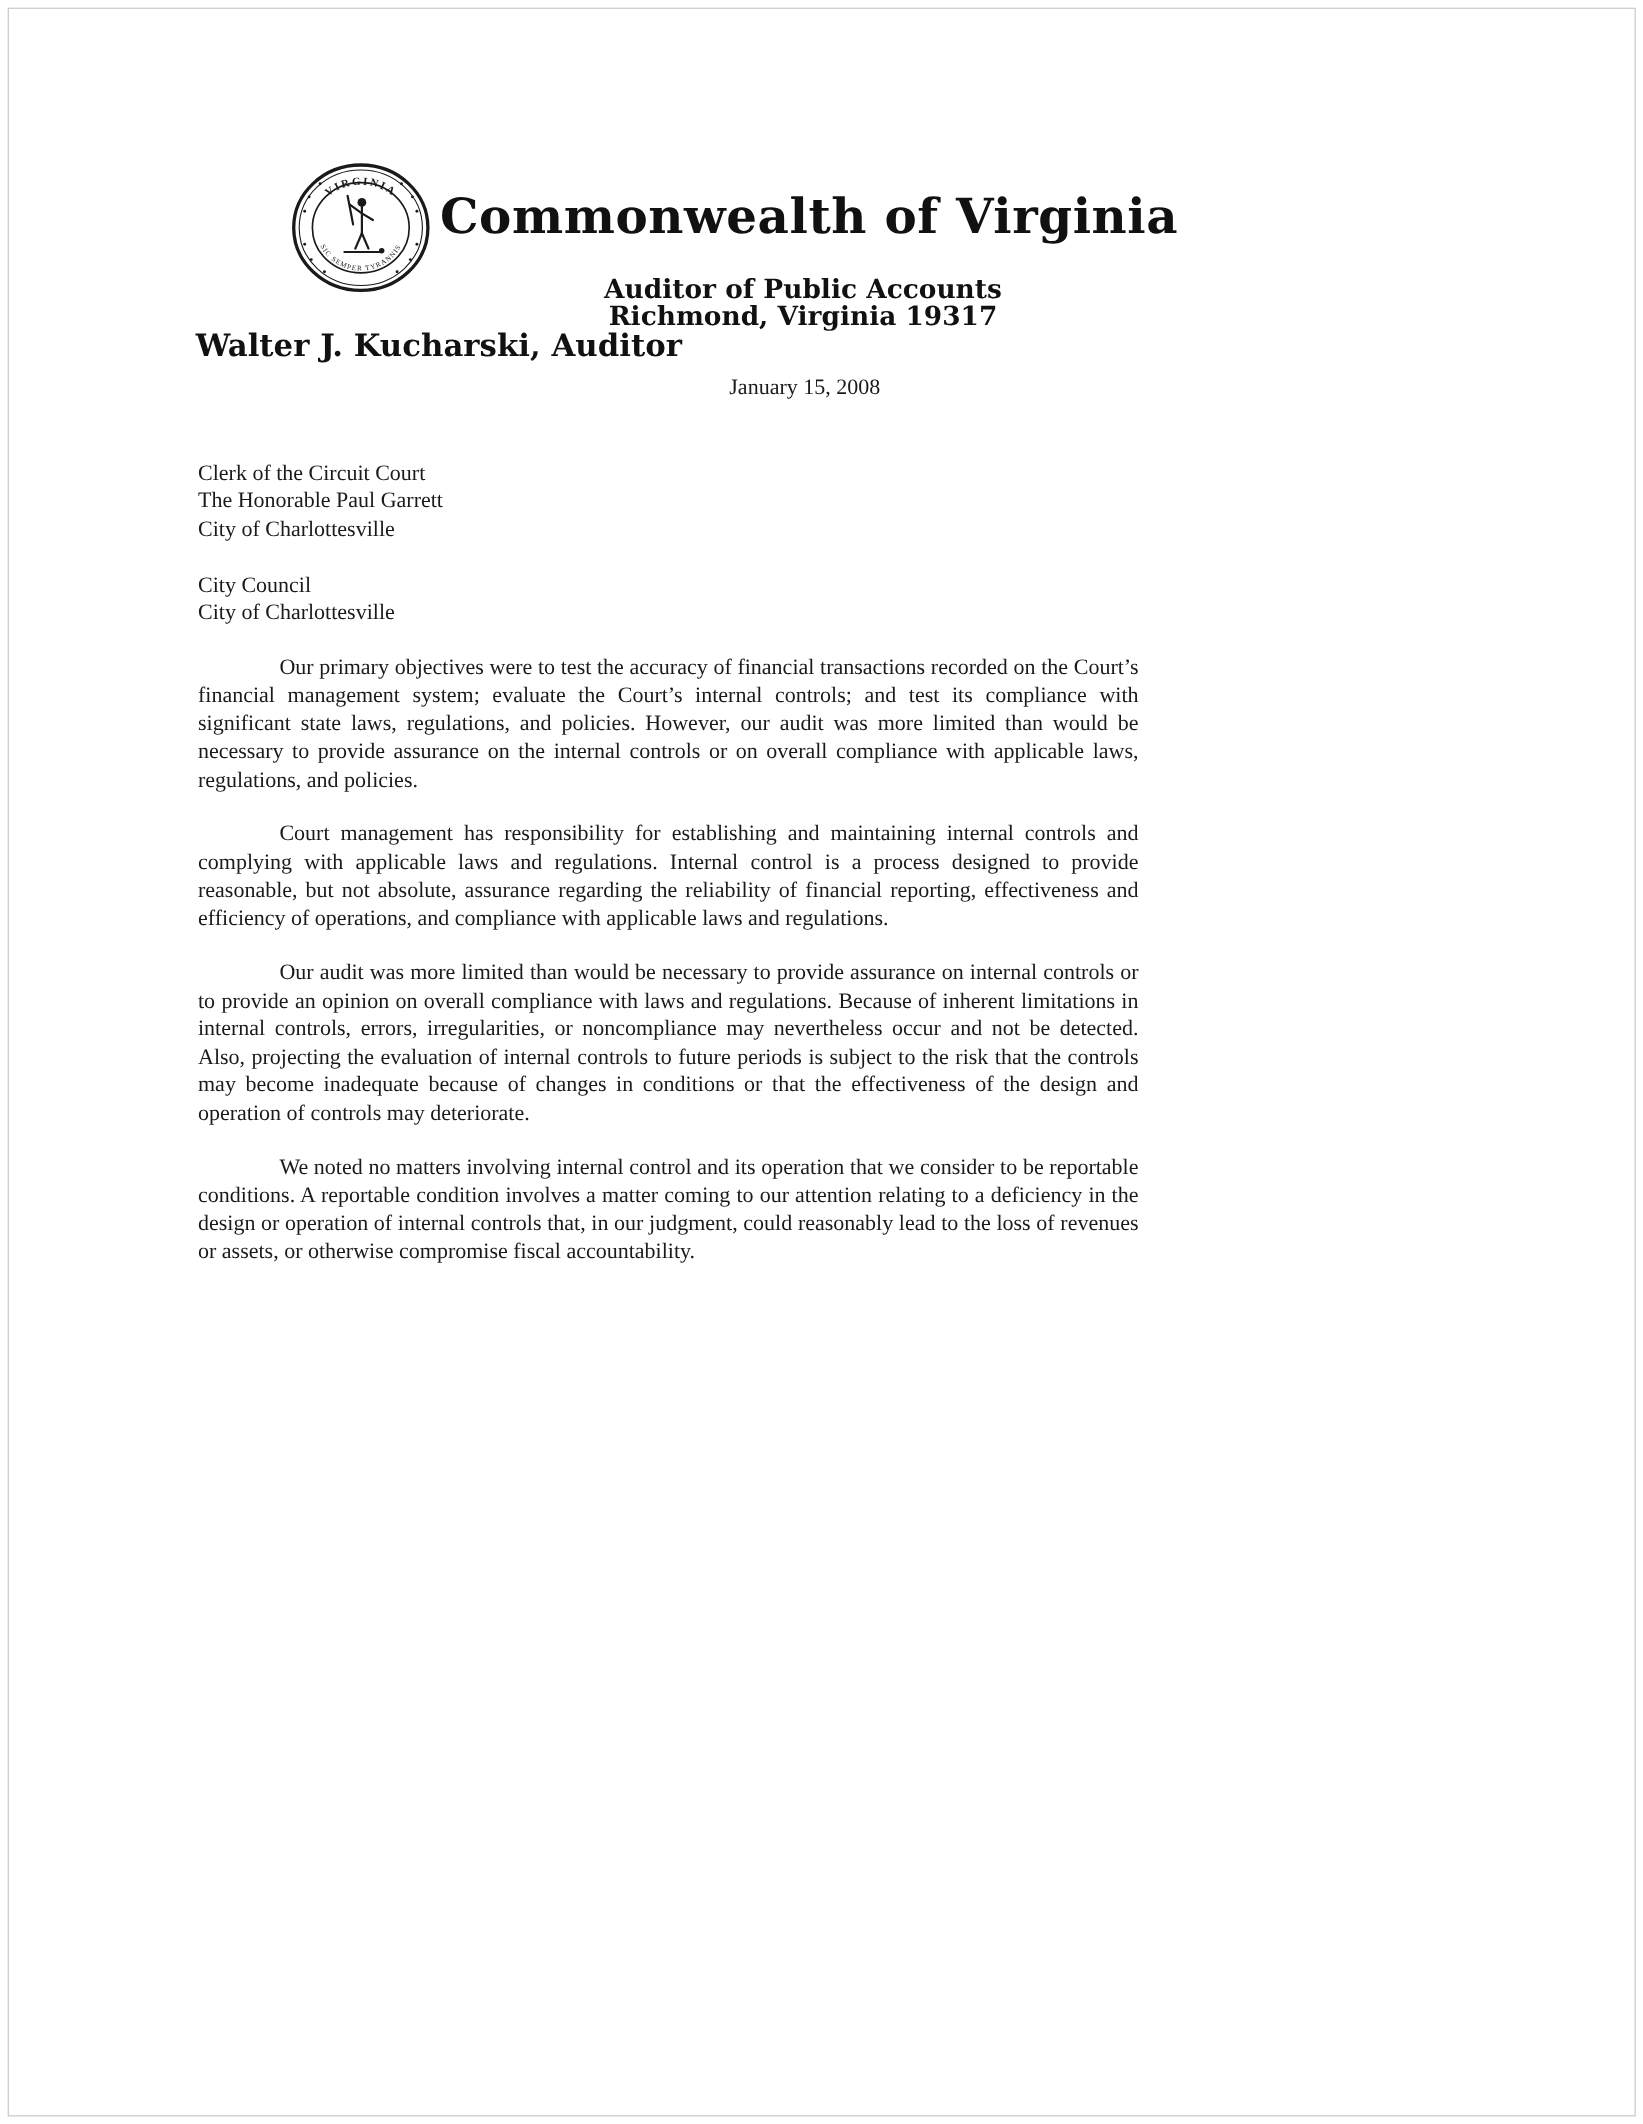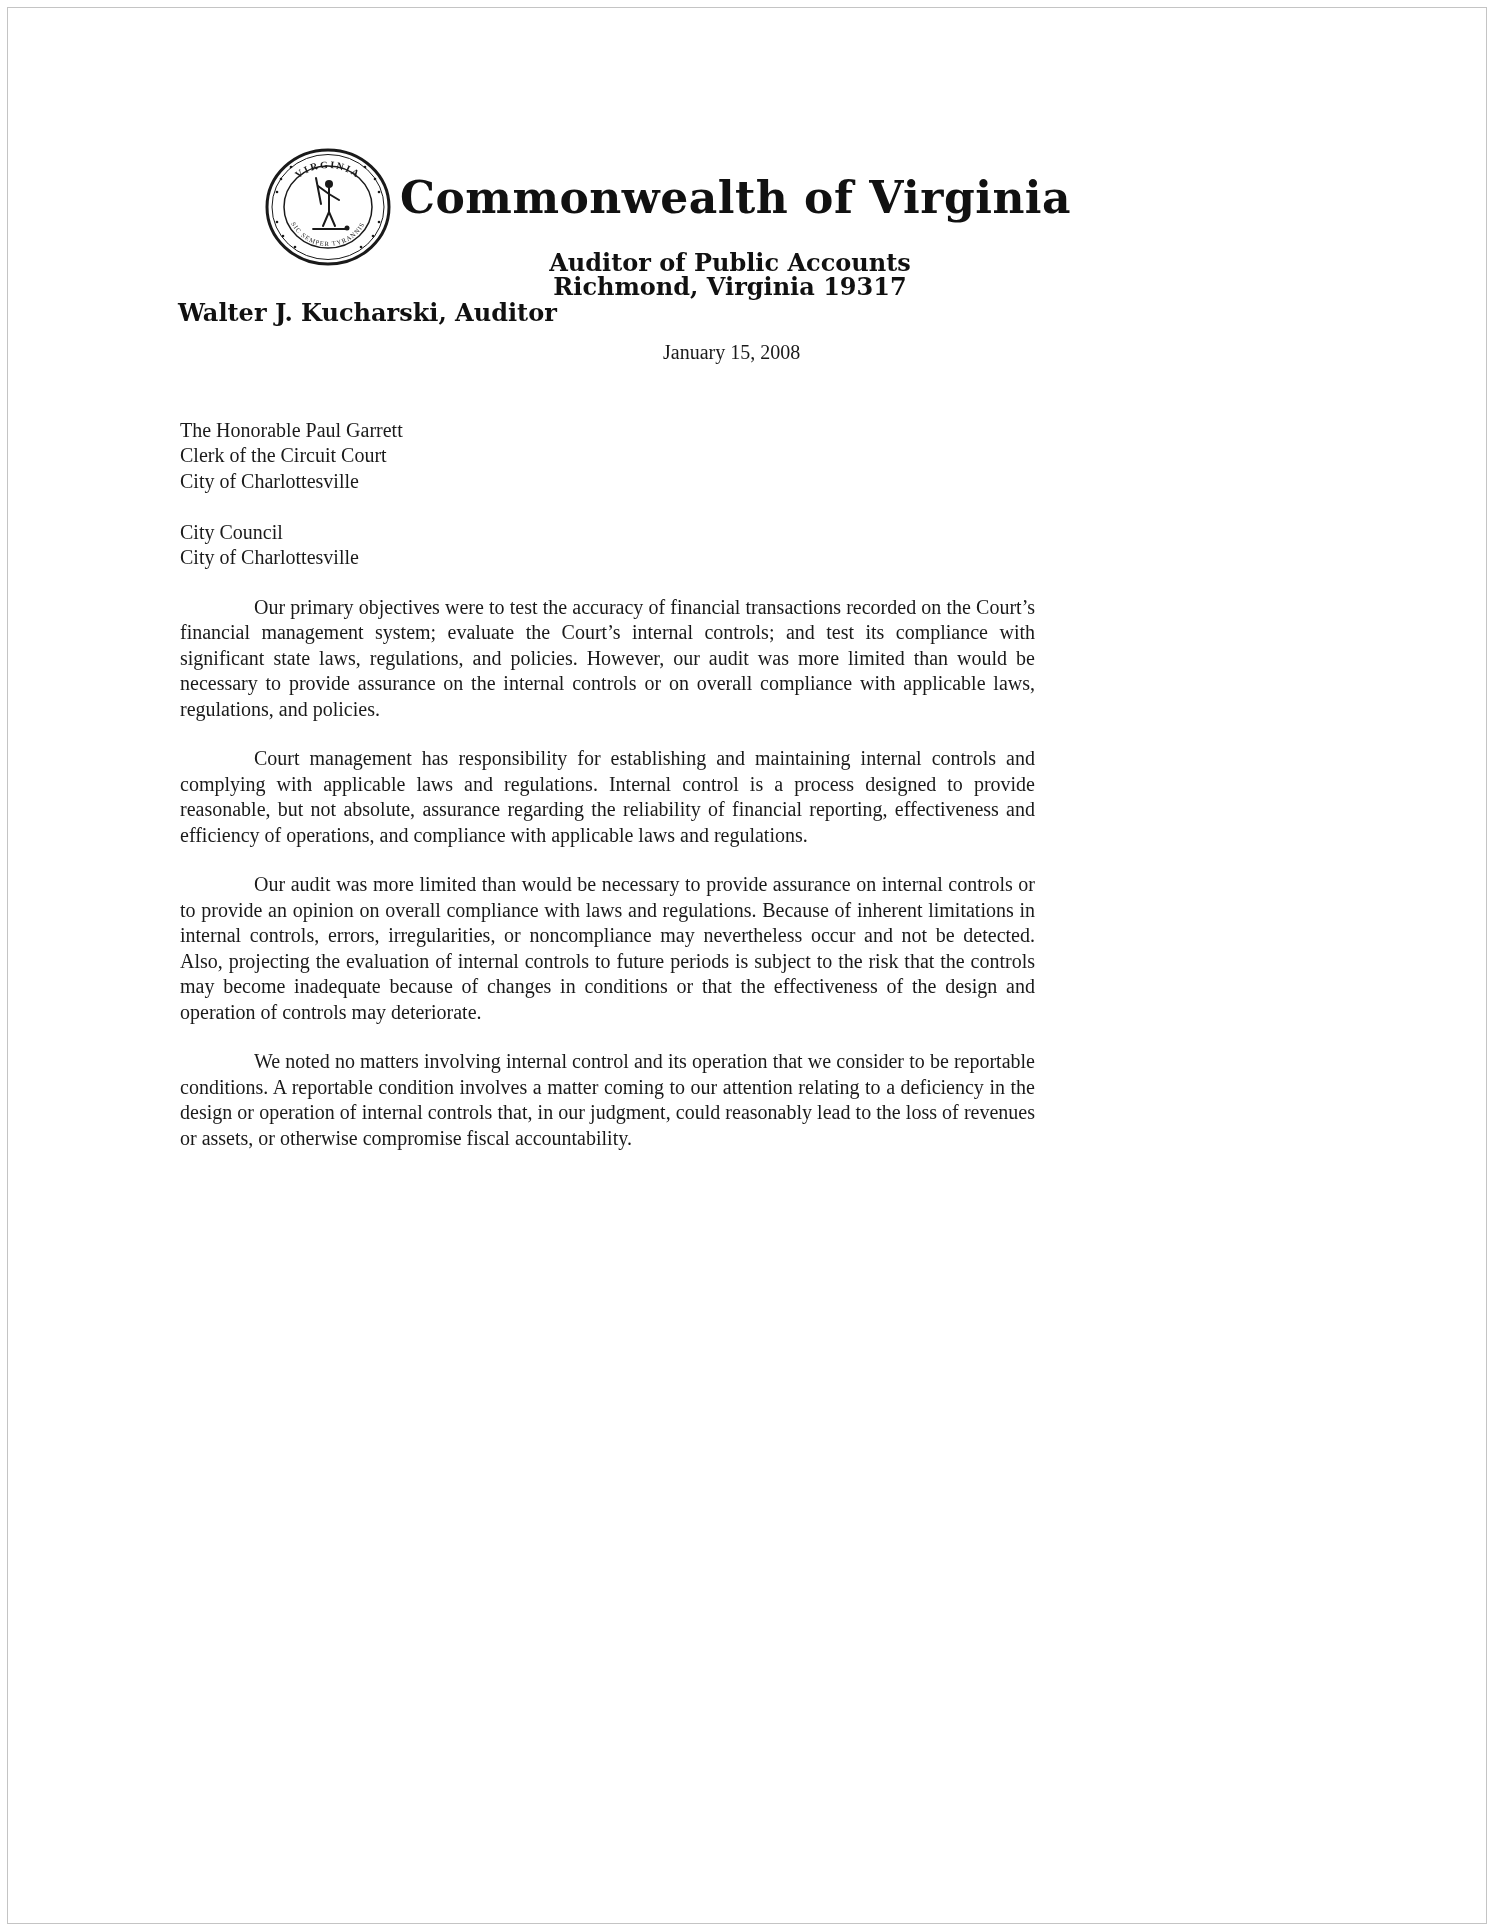--- a/index.html
+++ b/index.html
@@ -62,21 +62,21 @@
     color: #111;
   }
   .lh-auditor {
     position: absolute;
     left: 178px;
     top: 298px;
     width: 302px;
     text-align: center;
     font-family: "DejaVu Serif", serif;
     font-weight: bold;
-    font-size: 24px;
+    font-size: 28px;
     color: #111;
     white-space: nowrap;
   }
 
   
   .letter-body {
     margin: 0 459px 0 180px;
     font-size: 20px;
     line-height: 25.5px;
   }
@@ -166,22 +166,22 @@
     </div>
 
     <div class="lh-auditor">Walter J. Kucharski, Auditor</div>
   </div>
 
   <div class="letter-body">
 
     <div class="date-line">January 15, 2008</div>
 
     <div class="recipient-block">
+      <div class="addr-line">Clerk of the Circuit Court</div>
       <div class="addr-line">The Honorable Paul Garrett</div>
-      <div class="addr-line">Clerk of the Circuit Court</div>
       <div class="addr-line">City of Charlottesville</div>
       <div class="recipient-gap"></div>
       <div class="addr-line">City Council</div>
       <div class="addr-line">City of Charlottesville</div>
     </div>
 
     <div class="paragraphs">
       <p class="para">Our primary objectives were to test the accuracy of financial transactions recorded on the Court’s financial management system; evaluate the Court’s internal controls; and test its compliance with significant state laws, regulations, and policies.  However, our audit was more limited than would be necessary to provide assurance on the internal controls or on overall compliance with applicable laws, regulations, and policies.</p>
       <p class="para">Court management has responsibility for establishing and maintaining internal controls and complying with applicable laws and regulations.  Internal control is a process designed to provide reasonable, but not absolute, assurance regarding the reliability of financial reporting, effectiveness and efficiency of operations, and compliance with applicable laws and regulations.</p>
       <p class="para">Our audit was more limited than would be necessary to provide assurance on internal controls or to provide an opinion on overall compliance with laws and regulations.  Because of inherent limitations in internal controls, errors, irregularities, or noncompliance may nevertheless occur and not be detected.  Also, projecting the evaluation of internal controls to future periods is subject to the risk that the controls may become inadequate because of changes in conditions or that the effectiveness of the design and operation of controls may deteriorate.</p>

